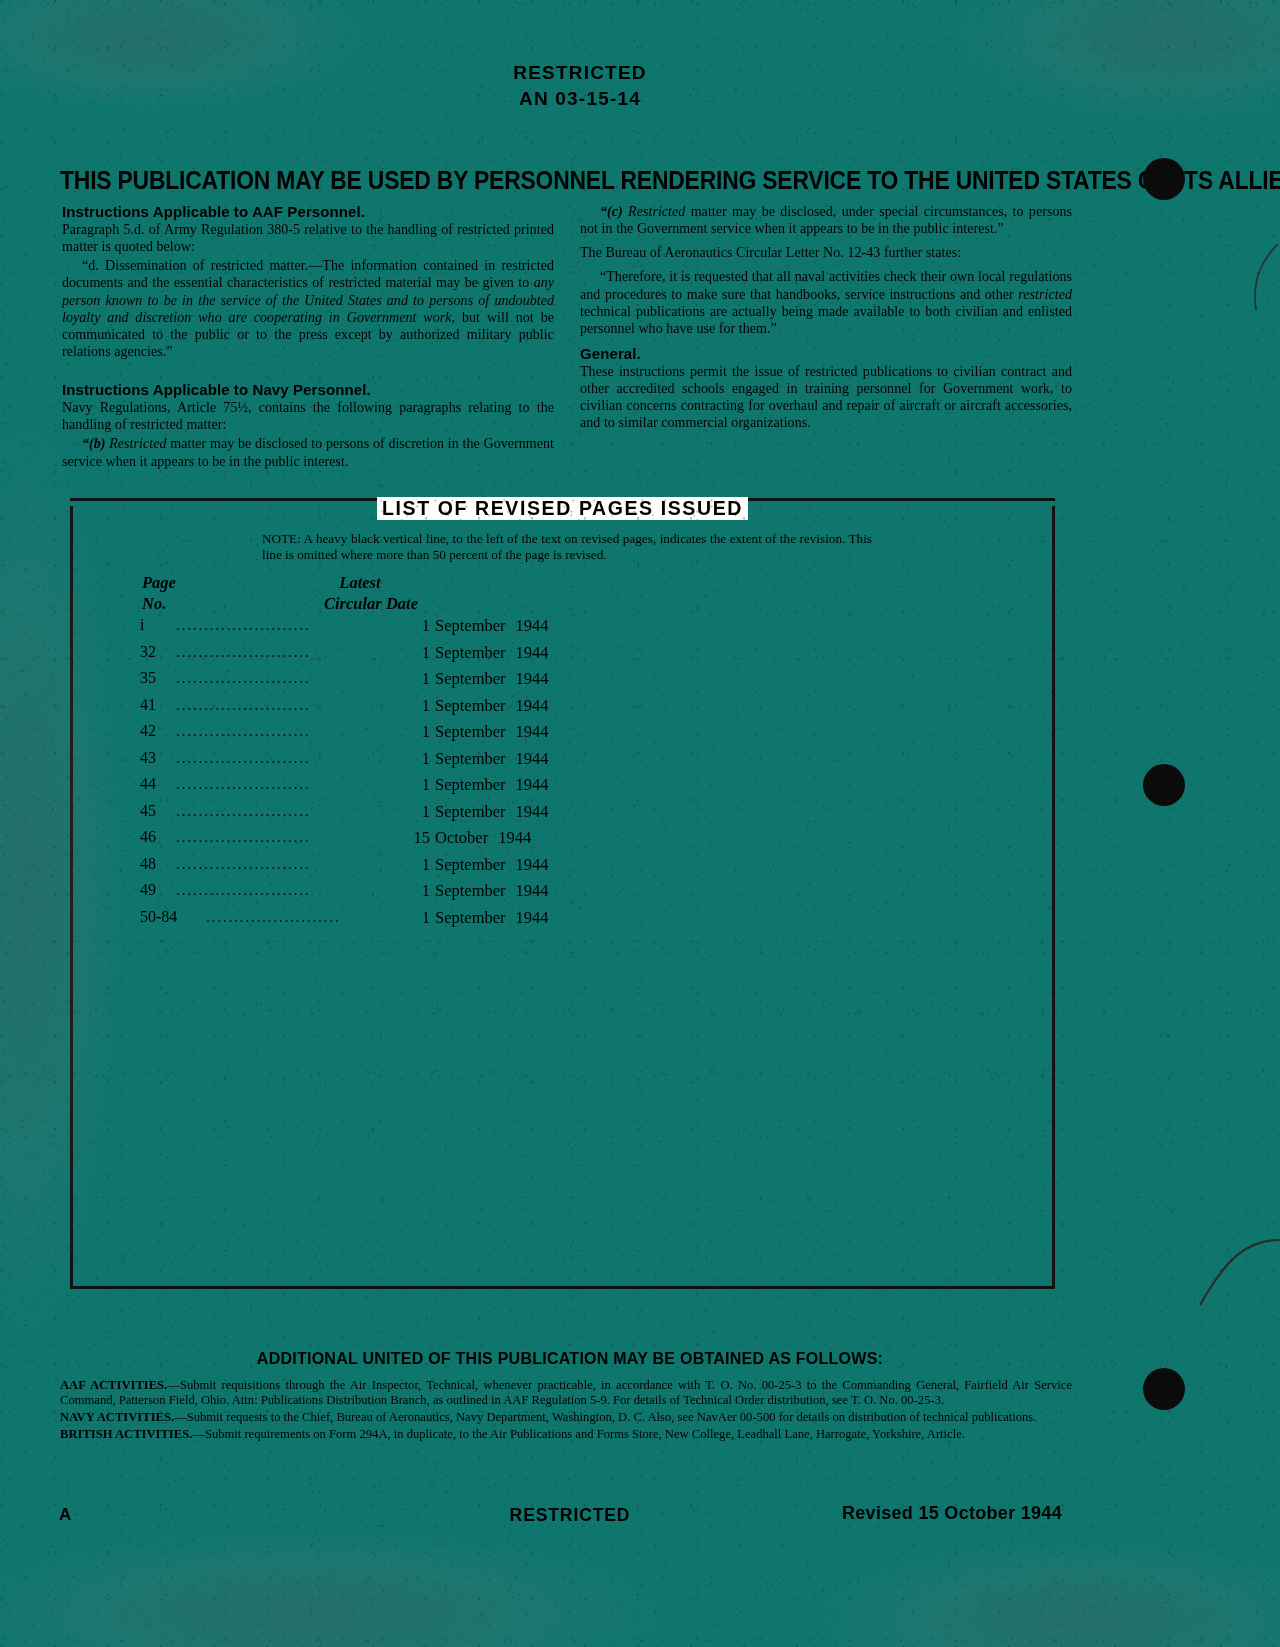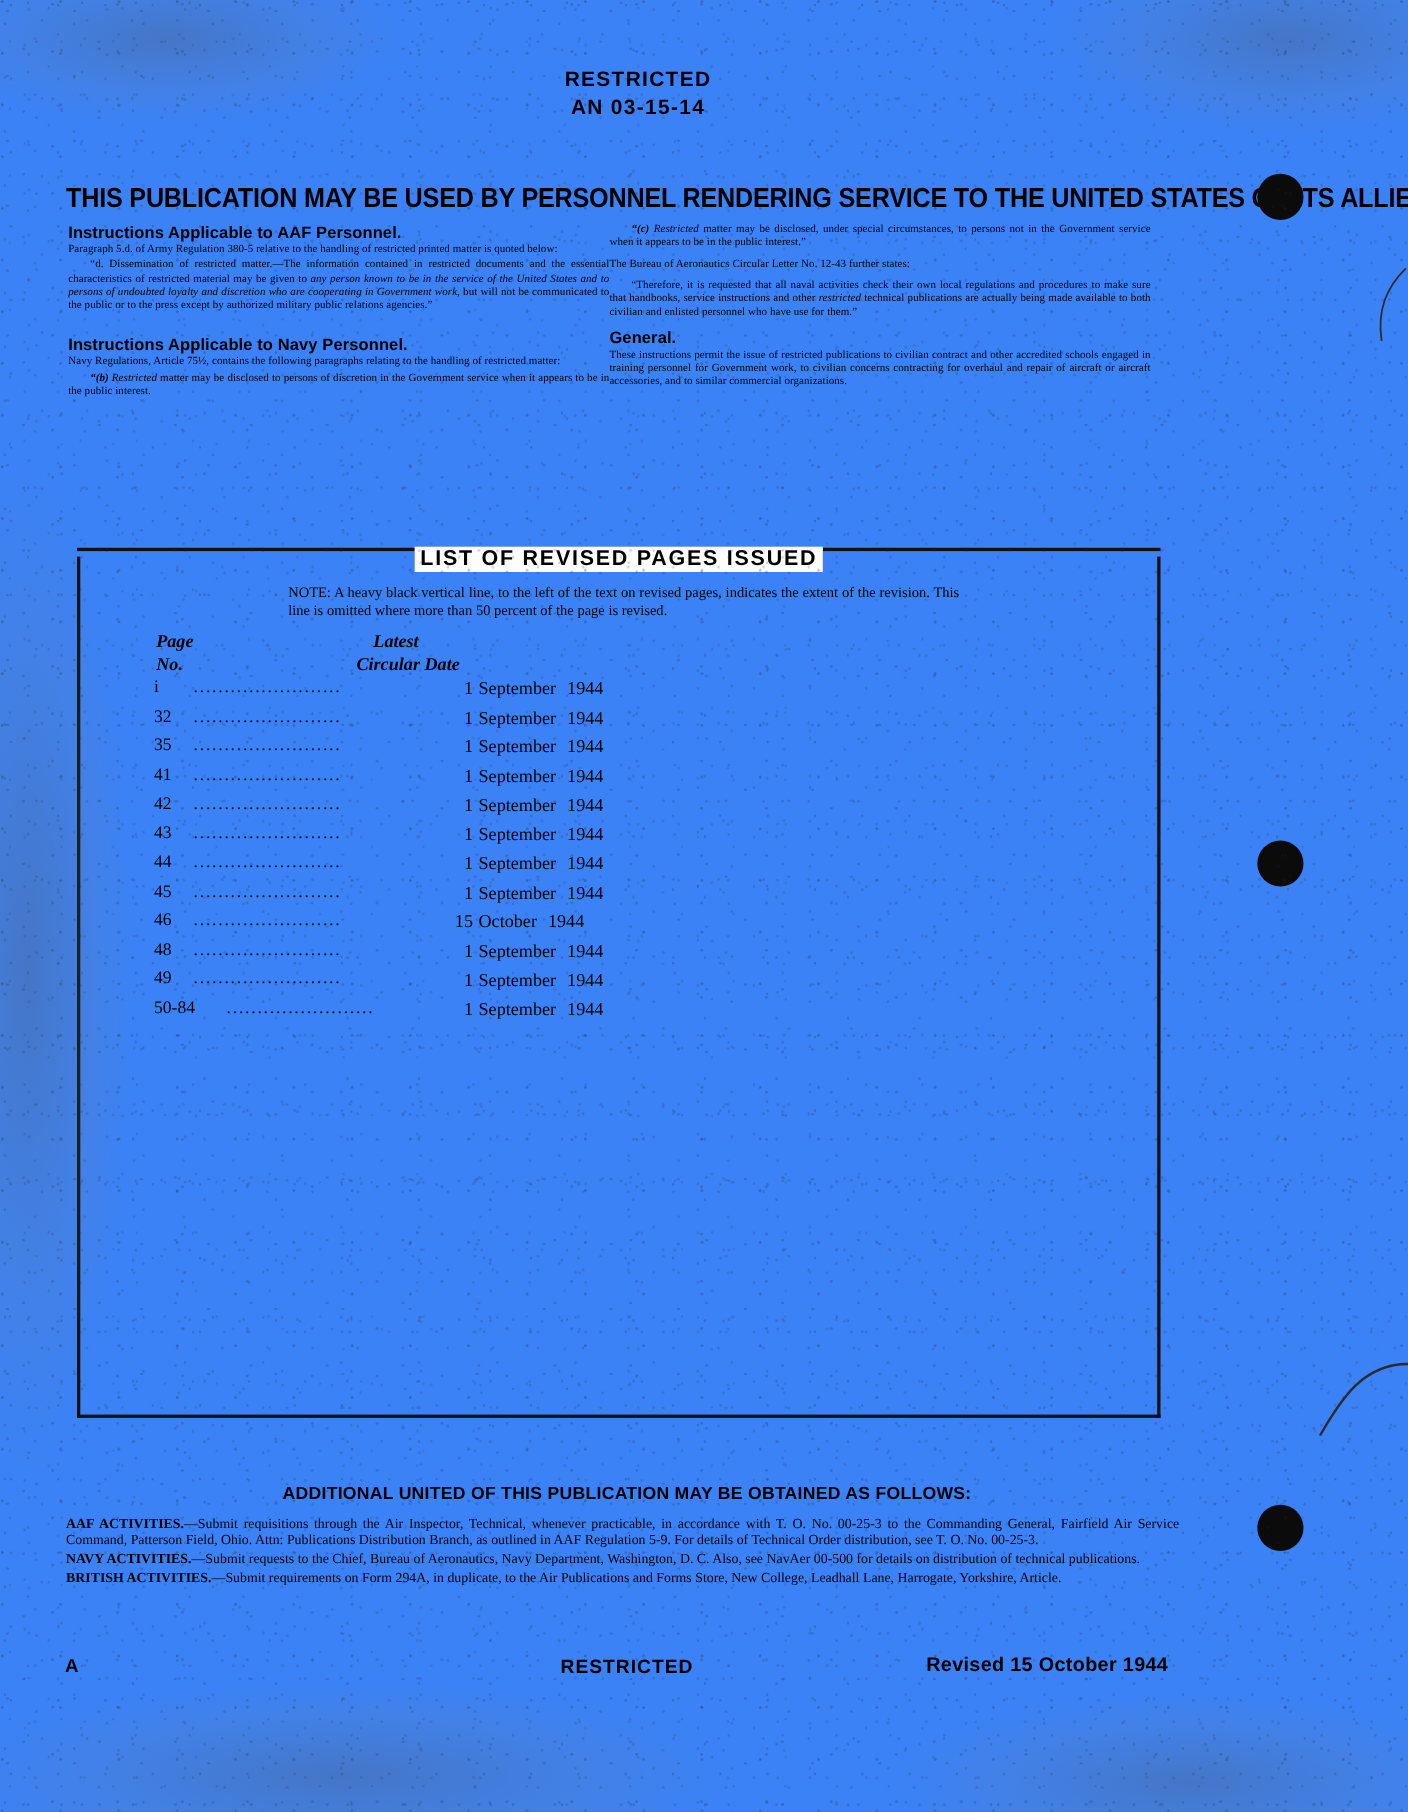--- a/index.html
+++ b/index.html
@@ -2,21 +2,21 @@
 <html><head>
 <meta charset="utf-8">
 <title>AN 03-15-14</title>
 <style>
   html,body{margin:0;padding:0;background:#6b6b6b;}
   body{font-family:"Liberation Serif",serif;}
 
   .page{
     position:relative;
     width:1280px;height:1647px;
-    background:#3b82f6;
+    background:#0f766e;
     overflow:hidden;
     color:#000;
   }
 
   
   .scan-noise{
     position:absolute;inset:0;pointer-events:none;z-index:40;
     opacity:.55;
     background-image:
       radial-gradient(circle at 4% 3%, rgba(40,40,40,.55) 0 1px, transparent 1.4px),
@@ -70,32 +70,32 @@
     letter-spacing:-0.2px;
     transform:scaleX(.915);
     transform-origin:left center;
     white-space:nowrap;
     text-align:center;
   }
 
   
   .cols{
     position:absolute;top:203px;left:62px;width:1010px;
-    display:flex;
+    display:flex;gap:26px;
   }
   .col{width:492px;}
   h3.sect{
     font-family:"Liberation Sans",sans-serif;
     font-weight:bold;font-size:15px;
     margin:0 0 1px 0;
     letter-spacing:.1px;
   }
   .col p{
     margin:0 0 2px 0;
-    font-size:10px;
+    font-size:14px;
     line-height:1.225;
     text-align:justify;
     text-justify:inter-word;
     letter-spacing:.05px;
   }
   .col p.ind{text-indent:20px;}
   .col p + h3.sect{margin-top:21px;}
   i{font-style:italic;}
 
   

